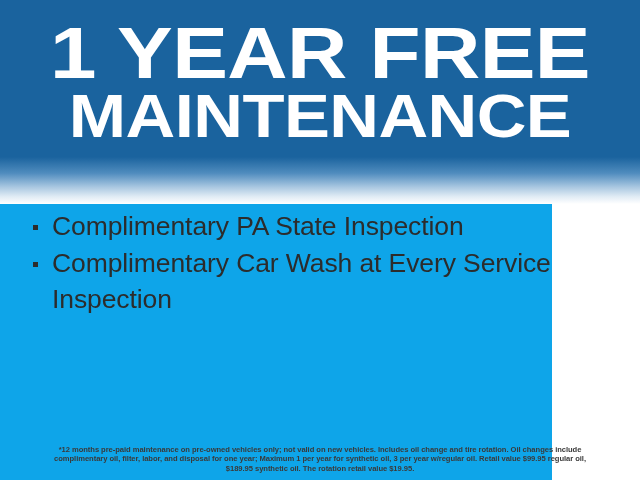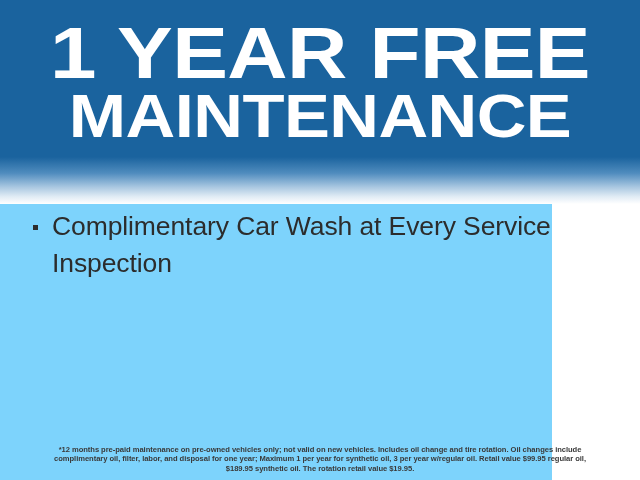--- a/index.html
+++ b/index.html
@@ -10,21 +10,21 @@
     width: 640px;
     height: 480px;
     background: #ffffff;
     font-family: "Liberation Sans", sans-serif;
     overflow: hidden;
   }
   #ad-card {
     position: relative;
     width: 552px;
     height: 480px;
-    background: #7dd3fc;
+    background: #0ea5e9;
   }
 
   
   #banner {
     position: absolute;
     left: 0;
     top: 0;
     width: 640px;
     height: 204px;
     background: #1a639e;
@@ -138,19 +138,23 @@
     </div>
     <div id="banner-fade"></div>
   </div>
 
   <ul id="benefits-list">
     <li class="benefit-item">
       <span class="bullet-square"></span>
     </li>
     <li class="benefit-item">
       <span class="bullet-square"></span>
+      <span>Complimentary PA State Inspection</span>
+    </li>
+    <li class="benefit-item">
+      <span class="bullet-square"></span>
       <span>Complimentary Car Wash at Every Service Inspection</span>
     </li>
   </ul>
 
   <div id="disclaimer">*12 months pre-paid maintenance on pre-owned vehicles only; not valid on new vehicles. Includes oil change and tire rotation. Oil changes include complimentary oil, filter, labor, and disposal for one year; Maximum 1 per year for synthetic oil, 3 per year w/regular oil. Retail value $99.95 regular oil, $189.95 synthetic oil. The rotation retail value $19.95.</div>
 
 </div>
 
 </body></html>

